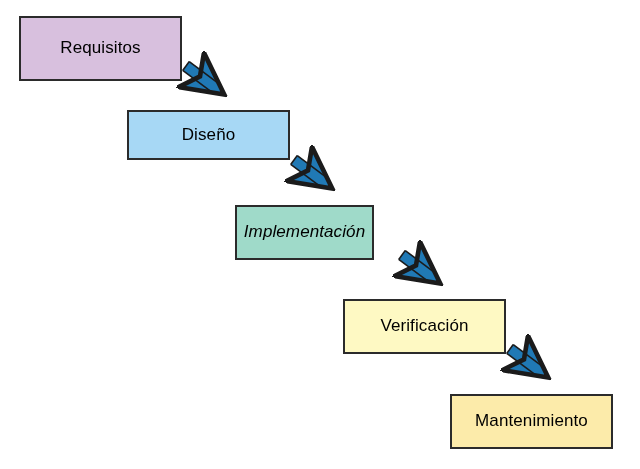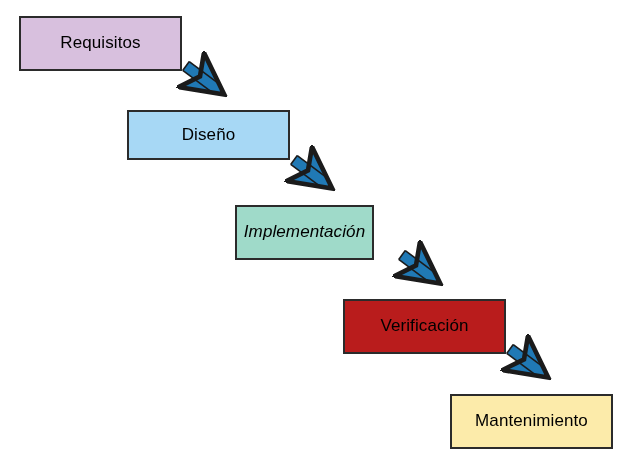--- a/index.html
+++ b/index.html
@@ -71,33 +71,33 @@
         <line x1="398.71284195849967" y1="259.4096022507931" x2="428.1371489038996" y2="281.3440856100912" stroke="#1b1b1b" stroke-width="1.6"></line>
         <line x1="405.28715804150033" y1="250.5903977492069" x2="434.71146498690024" y2="272.524881108505" stroke="#1b1b1b" stroke-width="1.6"></line>
         <line x1="398.71284195849967" y1="259.4096022507931" x2="405.28715804150033" y2="250.5903977492069" stroke="#1b1b1b" stroke-width="1.6"></line>
         <line x1="510" y1="349" x2="539.4243069454" y2="370.9344833592981" stroke="#2079b5" stroke-width="11" marker-end="url(#wf-arrowhead)"></line>
         <line x1="506.71284195849967" y1="353.4096022507931" x2="536.1371489038996" y2="375.3440856100912" stroke="#1b1b1b" stroke-width="1.6"></line>
         <line x1="513.2871580415003" y1="344.5903977492069" x2="542.7114649869003" y2="366.524881108505" stroke="#1b1b1b" stroke-width="1.6"></line>
         <line x1="506.71284195849967" y1="353.4096022507931" x2="513.2871580415003" y2="344.5903977492069" stroke="#1b1b1b" stroke-width="1.6"></line>
       </g>
   </svg>
 
-  <div class="phase-box" style="left: 19px; top: 16px; width: 163px; height: 55px; background: rgb(216, 192, 222); border-color: rgb(43, 43, 43); border-width: 2px;">
+  <div class="phase-box" style="left: 19px; top: 16px; width: 163px; height: 65px; background: rgb(216, 192, 222); border-color: rgb(43, 43, 43); border-width: 2px;">
     <span class="phase-label">Requisitos</span>
   </div>
 
   <div class="phase-box" style="left: 127px; top: 110px; width: 163px; height: 50px; background: rgb(167, 216, 245); border-color: rgb(43, 43, 43); border-width: 2px;">
     <span class="phase-label">Diseño</span>
   </div>
 
   <div class="phase-box" style="left: 235px; top: 205px; width: 139px; height: 55px; background: rgb(159, 218, 201); border-color: rgb(43, 43, 43); border-width: 2px; font-style: italic;">
     <span class="phase-label">Implementación</span>
   </div>
 
-  <div class="phase-box" style="left: 343px; top: 299px; width: 163px; height: 55px; background: #b91c1c; border-color: rgb(43, 43, 43); border-width: 2px;">
+  <div class="phase-box" style="left: 343px; top: 299px; width: 163px; height: 55px; background: #fef9c3; border-color: rgb(43, 43, 43); border-width: 2px;">
     <span class="phase-label">Verificación</span>
   </div>
 
   <div class="phase-box" style="left: 450px; top: 394px; width: 163px; height: 55px; background: rgb(252, 235, 170); border-color: rgb(43, 43, 43); border-width: 2px; text-align: center;">
     <span class="phase-label">Mantenimiento</span>
   </div>
 
 </div>
 
 </body></html>

